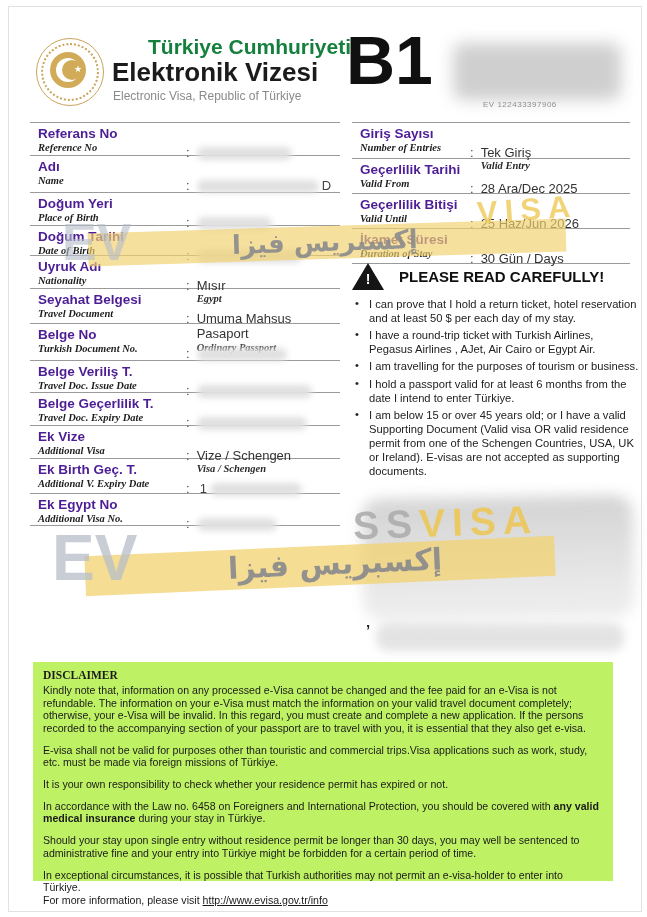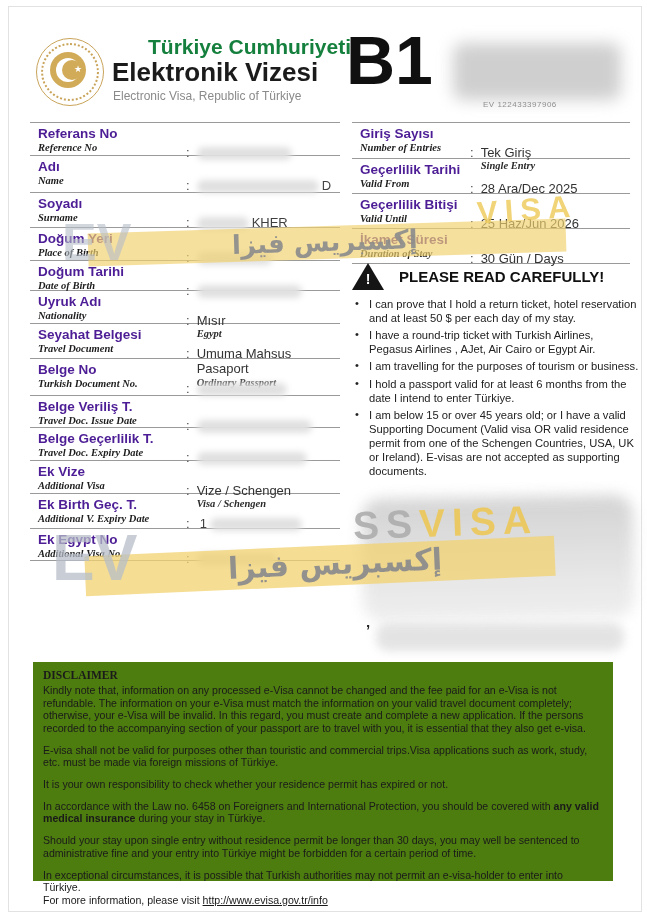--- a/index.html
+++ b/index.html
@@ -84,21 +84,21 @@
   .ev2 { left:52px; top:526px; font-size:64px; line-height:1; font-weight:bold;
          color:rgba(183,189,200,.75); }
   .ar2 { left:228px; top:546px; font-size:30px; font-weight:bold; color:rgba(140,140,140,.95);
          font-family:"DejaVu Sans", sans-serif; transform:rotate(-2.5deg); }
   .ssvisa { left:353px; top:503px; font-size:39px; line-height:1; font-weight:bold; letter-spacing:7px;
             transform:rotate(-2deg); }
   .ssvisa .ss { color:rgba(174,174,174,.92); }
   .ssvisa .vi { color:rgba(235,200,90,.92); }
 
   
-  .disclaimer { position:absolute; left:33px; top:662px; width:580px; height:219px; background:#4d7c0f;
+  .disclaimer { position:absolute; left:33px; top:662px; width:580px; height:219px; background:#bef264;
                 box-sizing:border-box; padding:7px 10px 0 10px; font-size:10.6px; line-height:1.2;
                 color:#1a1a1a; z-index:1; }
   .d-title { font-family:"Liberation Serif", serif; font-weight:bold; font-size:11.5px; margin-bottom:1px; }
   .disclaimer p { margin:0 0 9px 0; }
   .d-link { color:#1a1a1a; text-decoration:underline; }
 </style>
 </head>
 <body>
 
 <div class="page">
@@ -132,30 +132,20 @@
     <div class="frow" style="height:37px">
       <div class="flabel">
         <div class="lab-tr">Adı</div>
         <div class="lab-en">Name</div>
       </div>
       <div class="fval">
         <span class="blob" style="width:122px"></span>
         <span class="vtail">D</span>
       </div>
     </div>
-    <div class="frow" style="height:35px">
-      <div class="flabel">
-        <div class="lab-tr">Soyadı</div>
-        <div class="lab-en">Surname</div>
-      </div>
-      <div class="fval">
-        <span class="blob" style="width:52px"></span>
-        <span class="vtail">KHER</span>
-      </div>
-    </div>
     <div class="frow" style="height:33px">
       <div class="flabel">
         <div class="lab-tr">Doğum Yeri</div>
         <div class="lab-en">Place of Birth</div>
       </div>
       <div class="fval">
         <span class="blob" style="width:75px"></span>
       </div>
     </div>
     <div class="frow" style="height:30px">
@@ -253,21 +243,21 @@
 
   <div class="rtable">
     <div class="frow" style="height:36px">
       <div class="flabel">
         <div class="lab-tr">Giriş Sayısı</div>
         <div class="lab-en">Number of Entries</div>
       </div>
       <div class="fval">
         <div>
           <div class="vtr">Tek Giriş</div>
-          <div class="ven">Single Entry</div>
+          <div class="ven">Valid Entry</div>
         </div>
       </div>
     </div>
     <div class="frow" style="height:35px">
       <div class="flabel">
         <div class="lab-tr">Geçerlilik Tarihi</div>
         <div class="lab-en">Valid From</div>
       </div>
       <div class="fval">
         <span class="vtr">28 Ara/Dec 2025</span>

